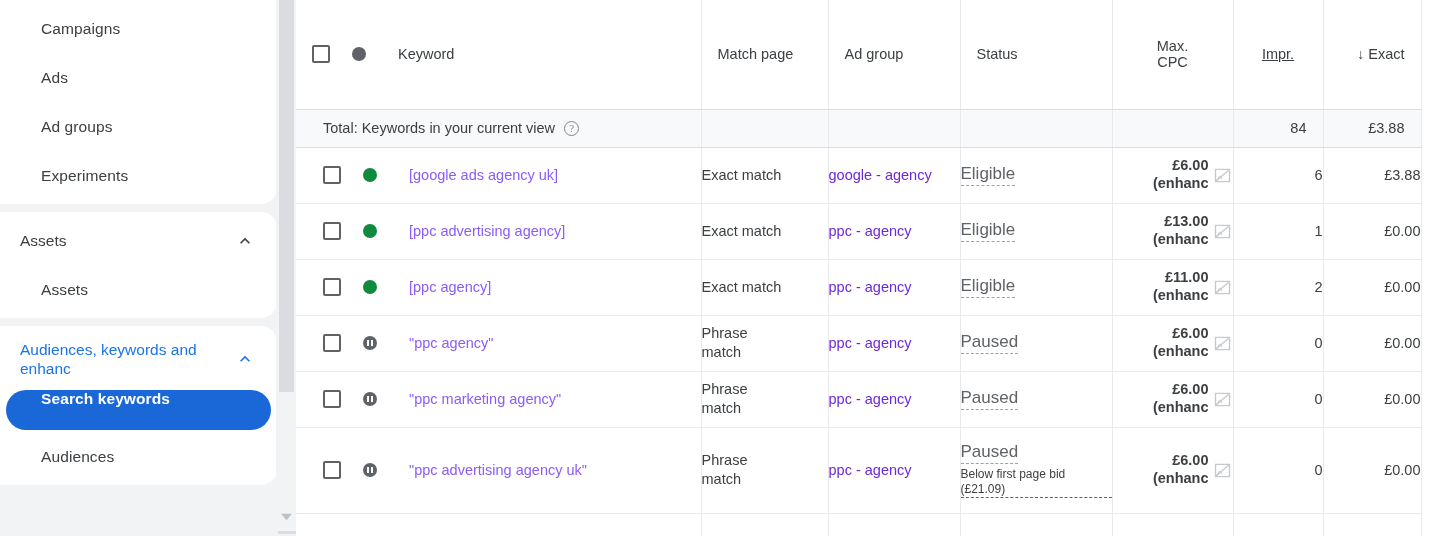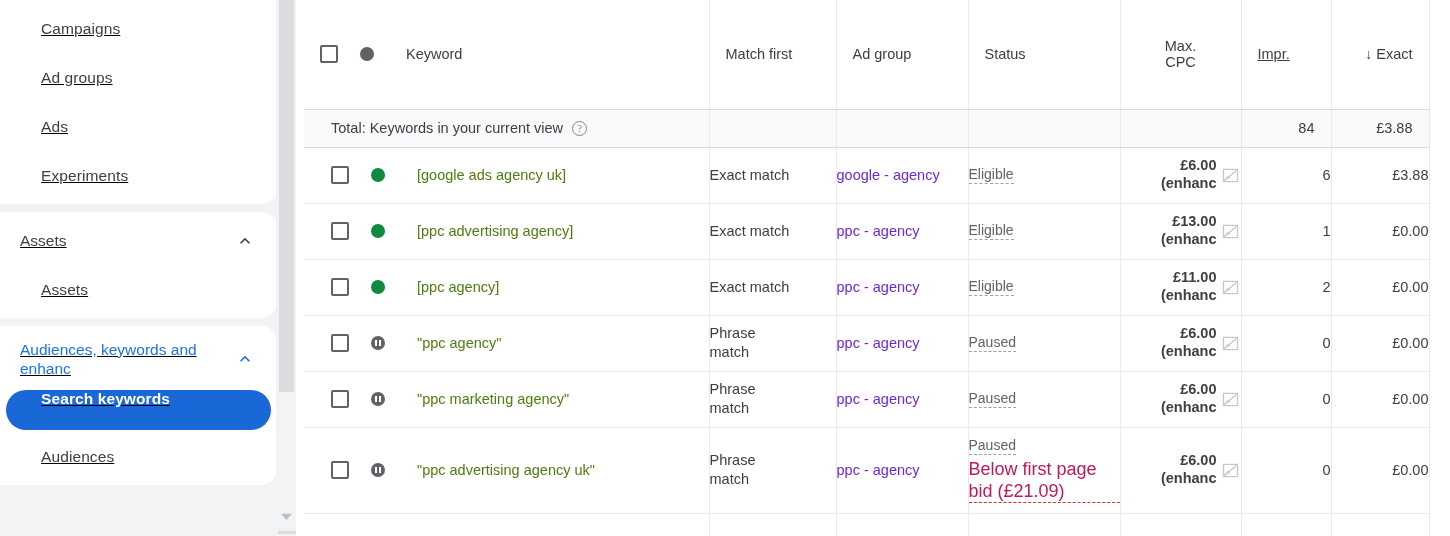--- a/index.html
+++ b/index.html
@@ -12,21 +12,20 @@
   }
   .app { position: relative; width: 1450px; height: 536px; display: flex; background:#fff; }
 
   
   .sidebar {
     position: relative;
     width: 296px; height: 536px;
     flex: 0 0 296px;
     background: #f1f3f4;
     overflow: hidden;
-    text-decoration: underline;
   }
   .nav-card {
     background: #ffffff;
     border-radius: 0 16px 16px 0;
     margin-bottom: 8px;
     padding: 4px 0;
     width: 277px;
   }
   .nav-card.first { margin-top: -10px; padding-top: 14px; }
   .nav-item {
@@ -90,21 +89,20 @@
     position: absolute; left: 2px; bottom: 2px;
     width: 18px; height: 3px; background: #dadce0;
   }
 
   
   .table-wrap {
     position: relative;
     width: 1238px; height: 536px;
     background: #ffffff;
     overflow: hidden;
-    padding-left: 8px;
   }
   table.kw {
     border-collapse: collapse;
     table-layout: fixed;
     width: 1125px;
     margin-left: 0;
   }
   table.kw col.c-kw     { width: 405px; }
   table.kw col.c-match  { width: 127px; }
   table.kw col.c-adg    { width: 132px; }
@@ -123,21 +121,21 @@
   table.kw th {
     height: 109px;
     font-weight: 400;
     padding: 0 16px;
     background: #fff;
     border-bottom: 1px solid #dadce0;
     vertical-align: middle;
   }
   th.th-left { text-align: left; }
   th.th-center { text-align: center; }
-  th.th-right { text-align: left; text-decoration: underline; }
+  th.th-right { text-align: center; text-decoration: underline; }
   th.th-cost { text-align: right; font-weight: 700; color:#3c4043; }
   .sort-arrow { font-size: 14px; margin-right: 4px; font-weight: 400; }
 
   
   .hdr-first { display: flex; align-items: center; gap: 0; }
   .cbox {
     width: 18px; height: 18px; flex: 0 0 18px;
     border: 2px solid #5f6368;
     border-radius: 2px;
     background: #fff;
@@ -175,34 +173,34 @@
   .kw-cell .cbox { margin-right: 22px; }
   .st-dot { width: 14px; height: 14px; flex: 0 0 14px; margin-right: 32px; position: relative; }
   .st-dot.eligible { background: #0f8a3f; border-radius: 50%; }
   .st-dot.paused { background: #5f6368; border-radius: 50%; }
   .st-dot.paused::before, .st-dot.paused::after {
     content: ""; position: absolute; top: 3.6px;
     width: 2px; height: 6.8px; background: #fff;
   }
   .st-dot.paused::before { left: 4.2px; }
   .st-dot.paused::after  { left: 7.8px; }
-  .kw-text { font-size: 14.5px; color: #4d7c0f; }
+  .kw-text { font-size: 14.5px; color: #8b5cf6; }
 
   td.match { padding: 0 16px; font-size:14.5px; line-height: 1.28; }
   td.adg { padding: 0 16px; }
   td.adg a { color: #6d28d9; text-decoration: none; font-size: 14.5px; cursor:pointer; }
   td.status { padding: 0 0 0 6px; }
   .st-label {
-    color: #5f6368; font-size: 14px;
+    color: #5f6368; font-size: 17px;
     border-bottom: 1px dashed #9aa0a6;
     display: inline-block; line-height: 1.22;
     cursor: pointer;
   }
   .st-warn {
-    color: #be185d; font-size: 18px;
+    color: #404040; font-size: 12px;
     border-bottom: 1px dashed #d93025;
     display: inline-block; line-height: 1.24;
     margin-top: 3px; cursor: pointer;
   }
   td.cpc { padding: 0 6px 0 0; }
   .cpc-wrap { display: flex; align-items: center; justify-content: flex-end; gap: 3px; }
   .cpc-text { text-align: right; font-size: 14.5px; color: #3c4043; line-height: 1.22; white-space: pre-line; font-weight: bold; }
   .brokenimg { width: 21px; height: 21px; flex: 0 0 21px; opacity: .55; }
   td.impr, td.cost { text-align: right; padding: 0 16px; }
 </style>
@@ -211,24 +209,24 @@
 
 <div class="app">
 
   <div class="sidebar">
 
     <div class="nav-card first">
       <div class="nav-item">
         <span>Campaigns</span>
       </div>
       <div class="nav-item">
+        <span>Ads</span>
+      </div>
+      <div class="nav-item">
         <span>Ad groups</span>
-      </div>
-      <div class="nav-item">
-        <span>Ads</span>
       </div>
       <div class="nav-item">
         <span>Experiments</span>
       </div>
     </div>
 
     <div class="nav-card">
       <div class="group-head">
         <span class="gh-label">Assets</span>
         <span class="chev">
@@ -283,21 +281,21 @@
       <thead>
         <tr>
           <th class="th-left">
             <div class="hdr-first">
               <span class="cbox"></span>
               <span class="hdr-dot"></span>
               <span class="hdr-kw-label">Keyword</span>
             </div>
           </th>
           <th class="th-left">
-            <span>Match first</span>
+            <span>Match page</span>
           </th>
           <th class="th-left">
             <span>Ad group</span>
           </th>
           <th class="th-left">
             <span>Status</span>
           </th>
           <th class="th-center">
             <span style="white-space:pre-line">Max.
 CPC</span>

